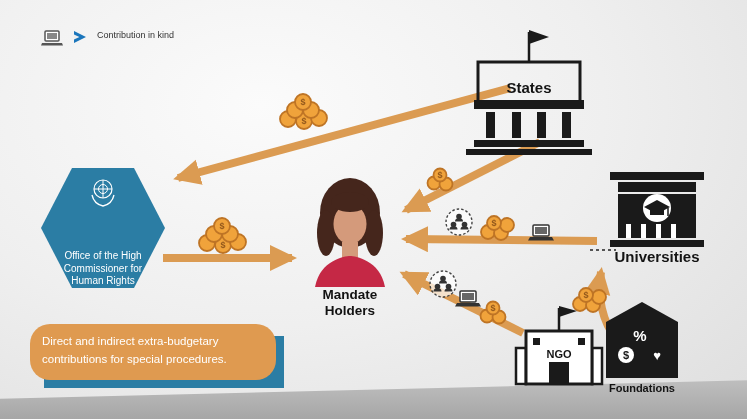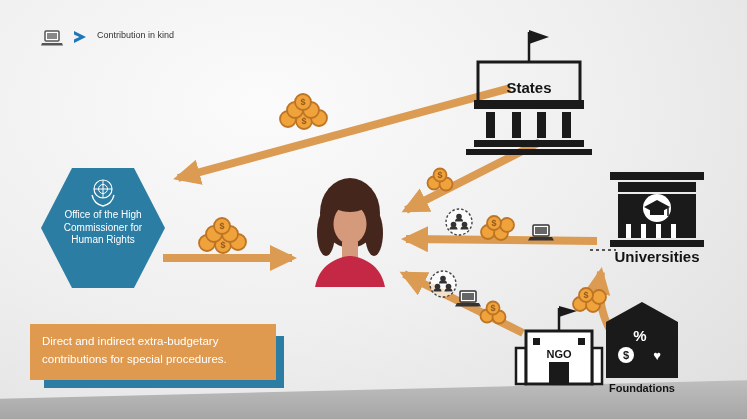--- a/index.html
+++ b/index.html
@@ -21,35 +21,35 @@
   
   .legend{ position:absolute; left:40px; top:30px; display:flex; flex-direction:column; gap:14px; }
   .legend-row{ display:flex; align-items:flex-start; gap:9px; font-size:9px; color:#333; }
   .legend-row .ic{ width:24px; display:flex; justify-content:center; }
 
   
   .hex{
     position:absolute; left:41px; top:168px; width:124px; height:120px;
     background:#2B7DA4;
     clip-path: polygon(25% 0, 75% 0, 100% 50%, 75% 100%, 25% 100%, 0 50%);
-    display:flex; flex-direction:column; align-items:center; padding-top:8px;
+    display:flex; flex-direction:column; align-items:center; padding-top:8px;gap:41px;
   }
   .hex-text{ color:#fff; font-size:10px; text-align:center; width:86px; line-height:1.25; margin-top:1px; }
 
   
   .mandate-label{
     position:absolute; left:308px; top:287px; width:84px; text-align:center;
     font-weight:bold; font-size:13.5px; color:#121212; line-height:1.15;
   }
 
   
   .caption-shadow{ position:absolute; left:44px; top:336px; width:240px; height:52px; background:#2B7DA4; }
   .caption{
     position:absolute; left:30px; top:324px; width:246px; height:56px;
-    background:#DF9A50; color:#fff; font-size:11.5px; line-height:1.55; padding:9px 12px;
+    background:#DF9A50; color:#fff; font-size:11.5px; line-height:1.55; padding:9px 12px;border-radius:20px;
   }
 
   
   .arrow{ stroke:#DB9B52; stroke-width:8; fill:none; }
   .coin{ fill:#F0A33B; stroke:#BE7425; stroke-width:1.8; }
   .coin-s{ font:bold 9px "Liberation Sans", sans-serif; fill:#94591C; text-anchor:middle; }
   .lbl{ font:bold 15px "Liberation Sans", sans-serif; fill:#141414; text-anchor:middle; }
   .lbl-s{ font:bold 11px "Liberation Sans", sans-serif; fill:#141414; text-anchor:middle; }
   .ink{ fill:#1A1A1A; }
 </style>
@@ -241,17 +241,18 @@
     <svg width="34" height="32" viewBox="0 0 34 32">
       <circle cx="17" cy="13" r="9" fill="none" stroke="#fff" stroke-width="1.2"></circle>
       <circle cx="17" cy="13" r="4.5" fill="none" stroke="#fff" stroke-width="1"></circle>
       <line x1="8" y1="13" x2="26" y2="13" stroke="#fff" stroke-width="1"></line>
       <line x1="17" y1="4" x2="17" y2="22" stroke="#fff" stroke-width="1"></line>
       <path d="M6,19 Q8,28 17,30 Q26,28 28,19" fill="none" stroke="#fff" stroke-width="1.3"></path>
     </svg>
     <div class="hex-text">Office of the High Commissioner for Human Rights</div>
   </div>
 
+  <div class="mandate-label">Mandate Holders</div>
 
   <div class="caption-shadow"></div>
   <div class="caption">Direct and indirect extra-budgetary contributions for special procedures.</div>
 
 </div>
 
 </body></html>

